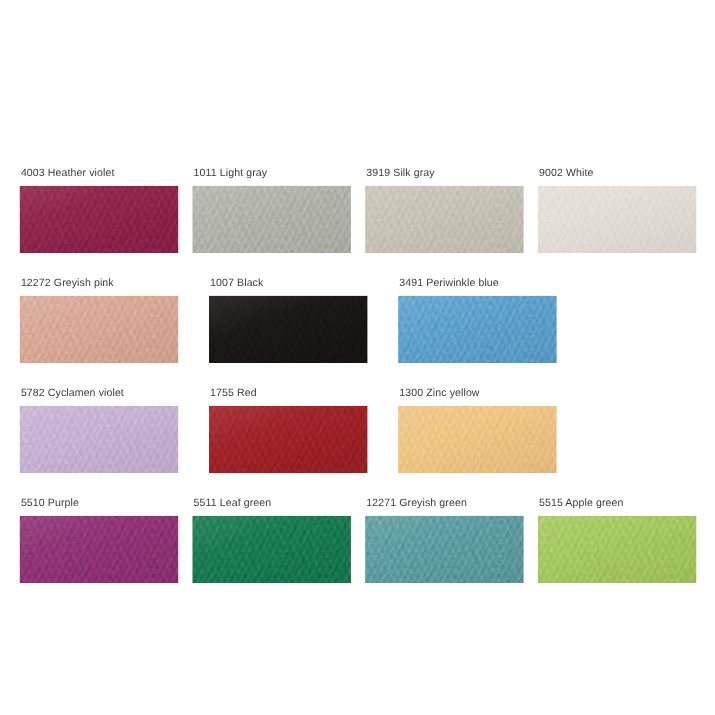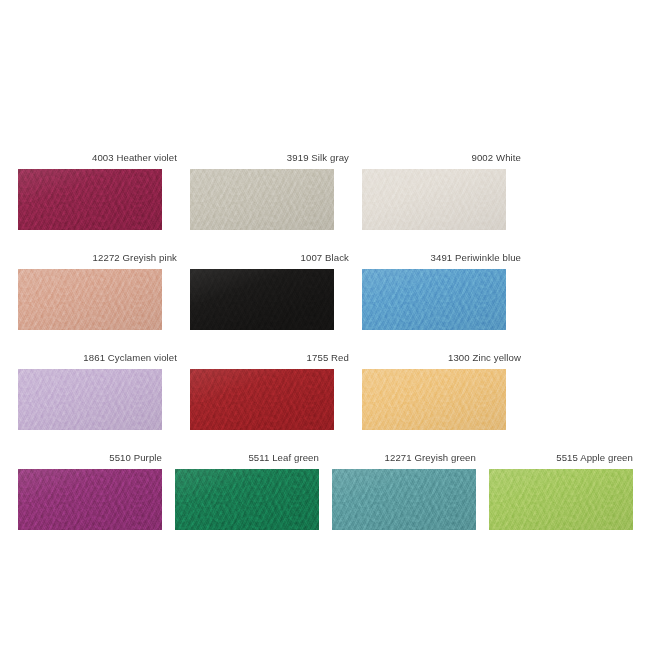--- a/index.html
+++ b/index.html
@@ -25,21 +25,20 @@
     flex-direction: row;
     width: 100%;
     margin-bottom: 22px;
   }
   .swatch-row:last-child { margin-bottom: 6px; }
   .swatch-cell {
     width: 159px;
     margin-right: 13px;
     display: flex;
     flex-direction: column;
-    text-align: right;
   }
   .swatch-cell:last-child { margin-right: 0; }
   .swatch-label {
     font-size: 9.6px;
     line-height: 11px;
     color: #3c3c3c;
     letter-spacing: 0.01em;
     white-space: nowrap;
     margin-bottom: 6px;
     padding-left: 1px;
@@ -95,20 +94,27 @@
 <div id="swatch-chart">
     <div class="swatch-row">
       <div class="swatch-cell">
         <div class="swatch-label">4003 Heather violet</div>
         <div class="swatch-chip" style="background-color: rgb(142, 34, 72);">
           <div class="grain"></div>
           <div class="sheen"></div>
         </div>
       </div>
       <div class="swatch-cell">
+        <div class="swatch-label">1011 Light gray</div>
+        <div class="swatch-chip" style="background-color: rgb(177, 179, 171);">
+          <div class="grain"></div>
+          <div class="sheen"></div>
+        </div>
+      </div>
+      <div class="swatch-cell">
         <div class="swatch-label">3919 Silk gray</div>
         <div class="swatch-chip" style="background-color: rgb(199, 195, 182);">
           <div class="grain"></div>
           <div class="sheen"></div>
         </div>
       </div>
       <div class="swatch-cell">
         <div class="swatch-label">9002 White</div>
         <div class="swatch-chip" style="background-color: rgb(227, 222, 214);">
           <div class="grain"></div>
@@ -134,21 +140,21 @@
       <div class="swatch-cell">
         <div class="swatch-label">3491 Periwinkle blue</div>
         <div class="swatch-chip" style="background-color: rgb(92, 160, 204);">
           <div class="grain"></div>
           <div class="sheen"></div>
         </div>
       </div>
     </div>
     <div class="swatch-row">
       <div class="swatch-cell">
-        <div class="swatch-label">1861 Cyclamen violet</div>
+        <div class="swatch-label">5782 Cyclamen violet</div>
         <div class="swatch-chip" style="background-color: rgb(198, 178, 211);">
           <div class="grain"></div>
           <div class="sheen"></div>
         </div>
       </div>
       <div class="swatch-cell">
         <div class="swatch-label">1755 Red</div>
         <div class="swatch-chip" style="background-color: rgb(158, 32, 37);">
           <div class="grain"></div>
           <div class="sheen"></div>

